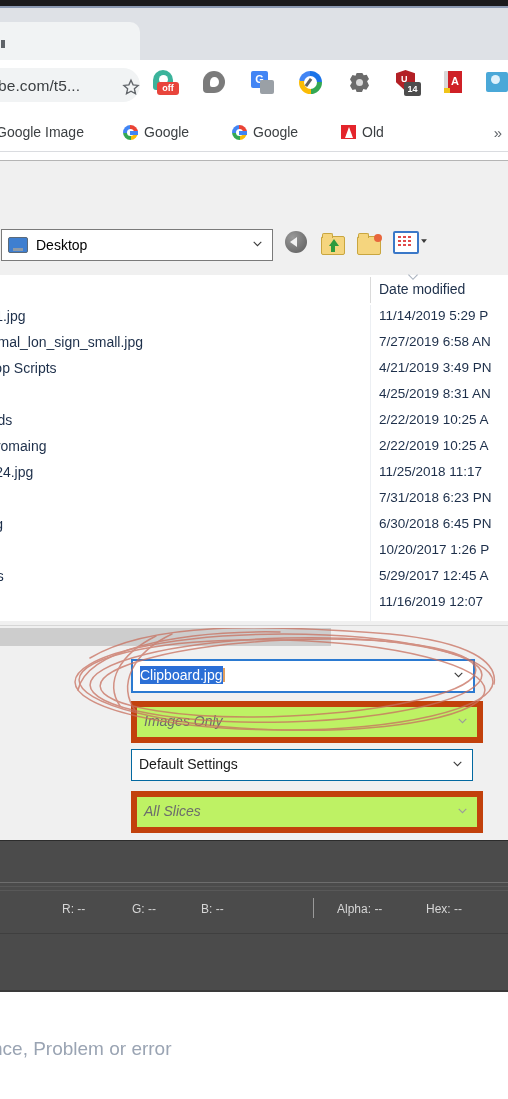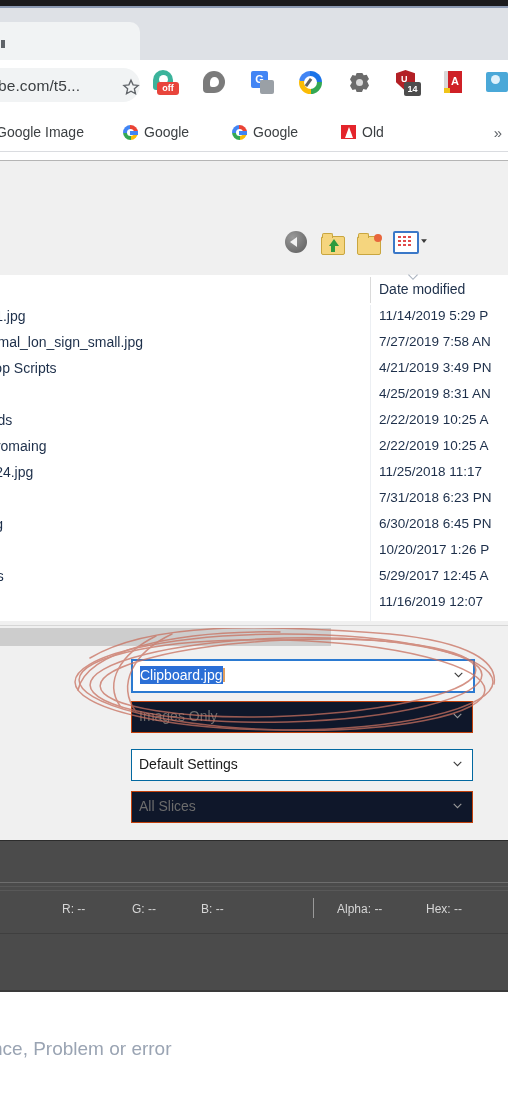--- a/index.html
+++ b/index.html
@@ -109,21 +109,21 @@
   .fname{position:absolute;left:34px;top:3px;font-size:14px;color:#1d2f4a;white-space:nowrap;}
   .fdate{position:absolute;left:470px;top:3px;font-size:13.5px;color:#1d2f4a;white-space:nowrap;}
   .list-vdiv{position:absolute;left:461px;top:0;width:1px;height:316px;background:#eceff3;}
 
   .hscroll{position:absolute;left:0;top:464px;width:600px;height:22px;background:#f0f0f0;border-top:1px solid #d6d6d6;}
   .hs-thumb{position:absolute;left:56px;top:2px;width:366px;height:18px;background:#cdcdcd;}
 
   .formrow{position:absolute;left:0;width:600px;height:34px;}
   .fctrl{position:absolute;left:222px;width:340px;height:30px;}
   .ctrl-enabled{background:#ffffff;border:2px solid #2b7ad1;}
-  .ctrl-disabled{background:#0f172a;border:1px solid #c2410c;}
+  .ctrl-disabled{background:#bef264;border:6px solid #c2410c;font-style:italic;}
   .ctrl-normal{background:#ffffff;border:1px solid #0369a1;}
   .ctrl-text{position:absolute;left:7px;top:6px;font-size:14px;color:#1a1a1a;white-space:nowrap;}
   .ctrl-text.dim{color:#6c6c6c;}
   .sel-hl{background:#2b6fd6;color:#ffffff;padding:1px 0;}
   .caret{display:inline-block;width:2px;height:14px;background:#e0a060;vertical-align:-2px;}
   .ctrl-cv{position:absolute;right:8px;top:7px;}
   .ctrl-cv.dimcv svg path{stroke:#9a9a9a;}
 
   .chev svg{display:block;}
 
@@ -230,20 +230,29 @@
   </div>
   <div class="bm-sep"></div>
 
   <div class="pagearea"></div>
 
   <div class="dlg">
 
     <div class="savein-row">
       
     </div>
+    <div class="combo-savein">
+      <div class="monitor"></div>
+      <div class="txt">Desktop</div>
+      <div class="cv chev">
+        <svg width="13" height="13" viewBox="0 0 24 24" fill="none" stroke="#3a3a3a" stroke-width="2">
+            <path d="M5 9l7 7 7-7"></path>
+          </svg>
+      </div>
+    </div>
 
     <div class="tbtn" style="left:376px">
         <div class="back-circ"></div>
       </div>
     <div class="tbtn" style="left:412px">
       <div class="folder" style="margin-top:5px">
           <div class="up-arrow"></div>
           <div class="up-arrow2"></div>
         </div>
     </div>
@@ -278,21 +287,21 @@
       <div class="list-vdiv"></div>
 
       <div class="frow">
 
         <div class="fname">Untitled-1.jpg</div>
         <div class="fdate">11/14/2019 5:29 P</div>
       </div>
       <div class="frow">
 
         <div class="fname">sailing_smal_lon_sign_small.jpg</div>
-        <div class="fdate">7/27/2019 7:58 AN</div>
+        <div class="fdate">7/27/2019 6:58 AN</div>
       </div>
       <div class="frow">
 
         <div class="fname">Photoshop Scripts</div>
         <div class="fdate">4/21/2019 3:49 PN</div>
       </div>
       <div class="frow">
 
         <div class="fdate">4/25/2019 8:31 AN</div>
       </div>

